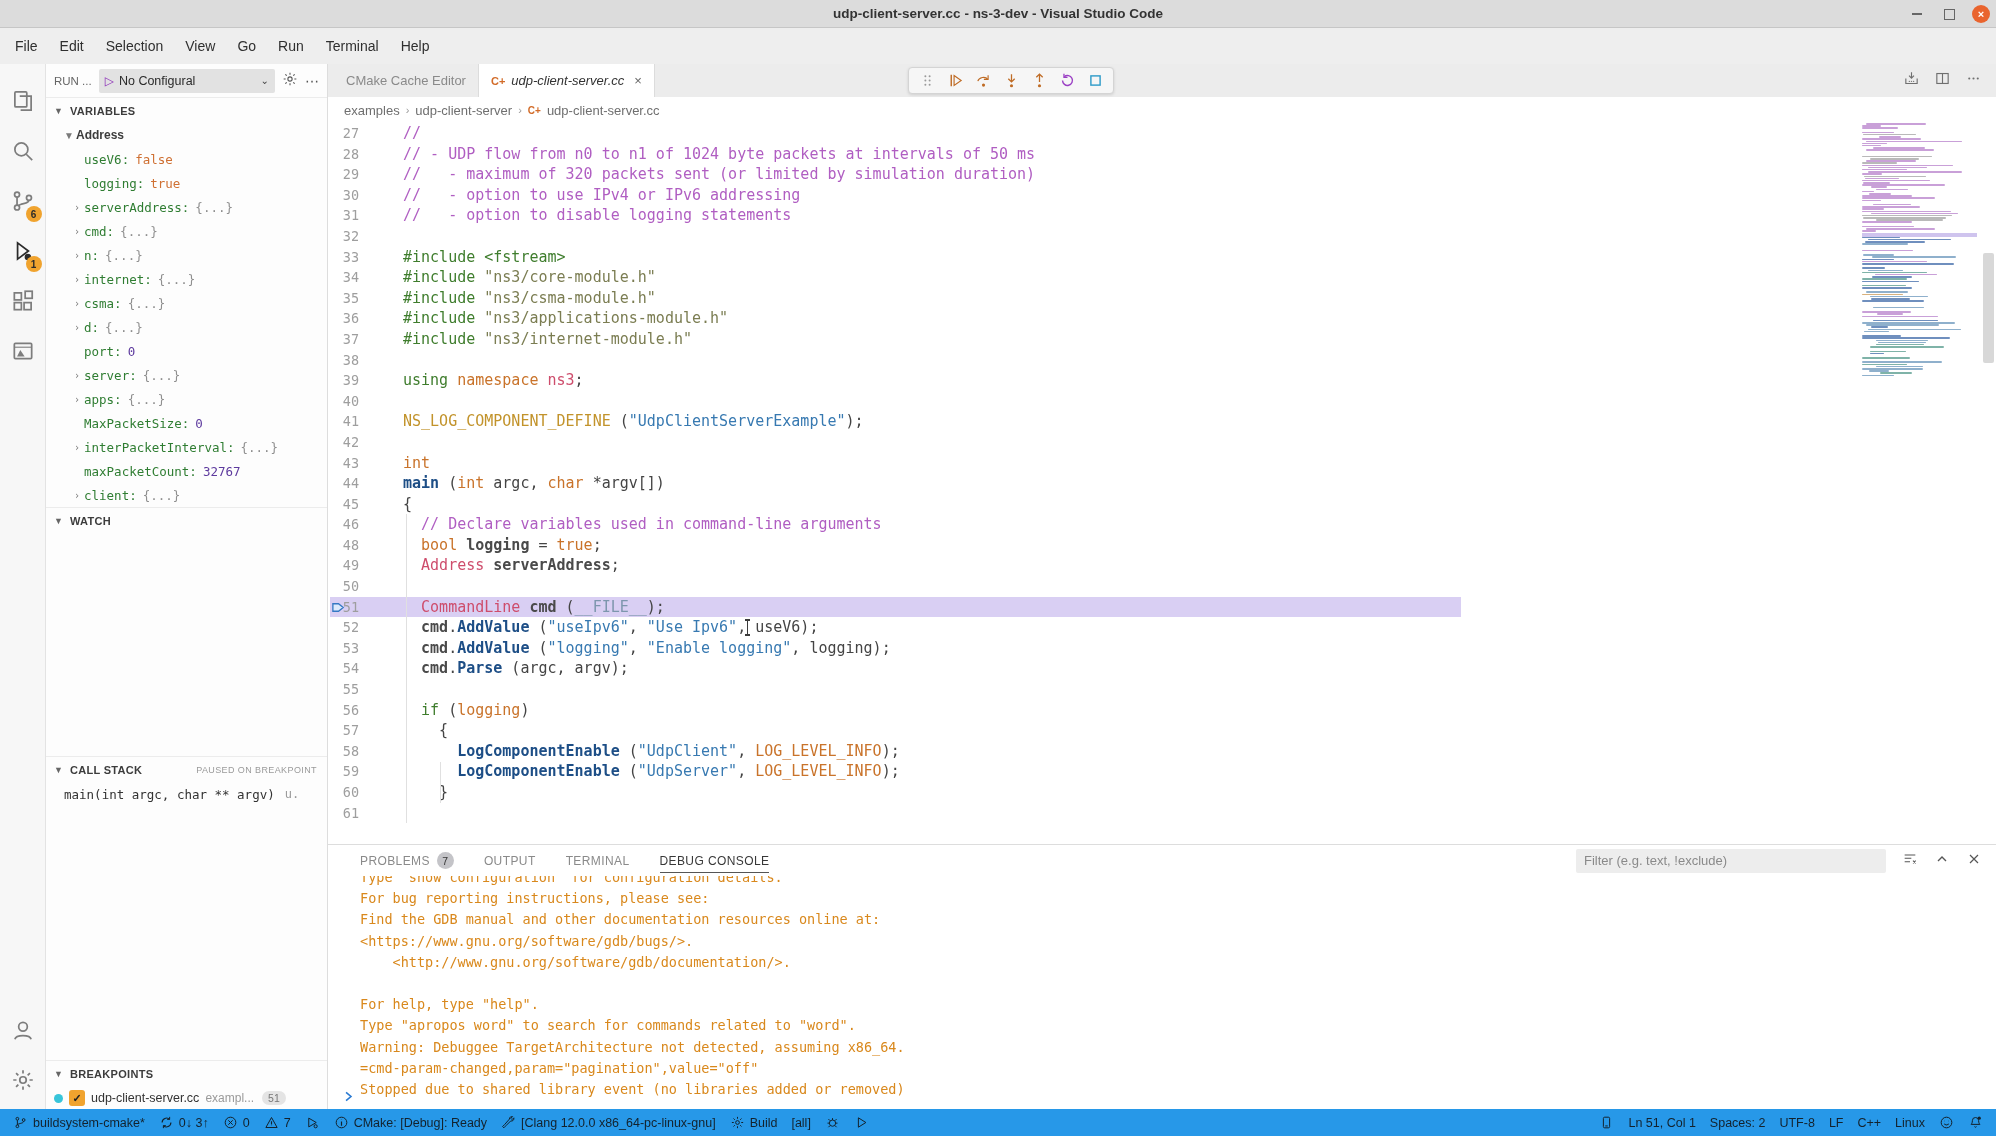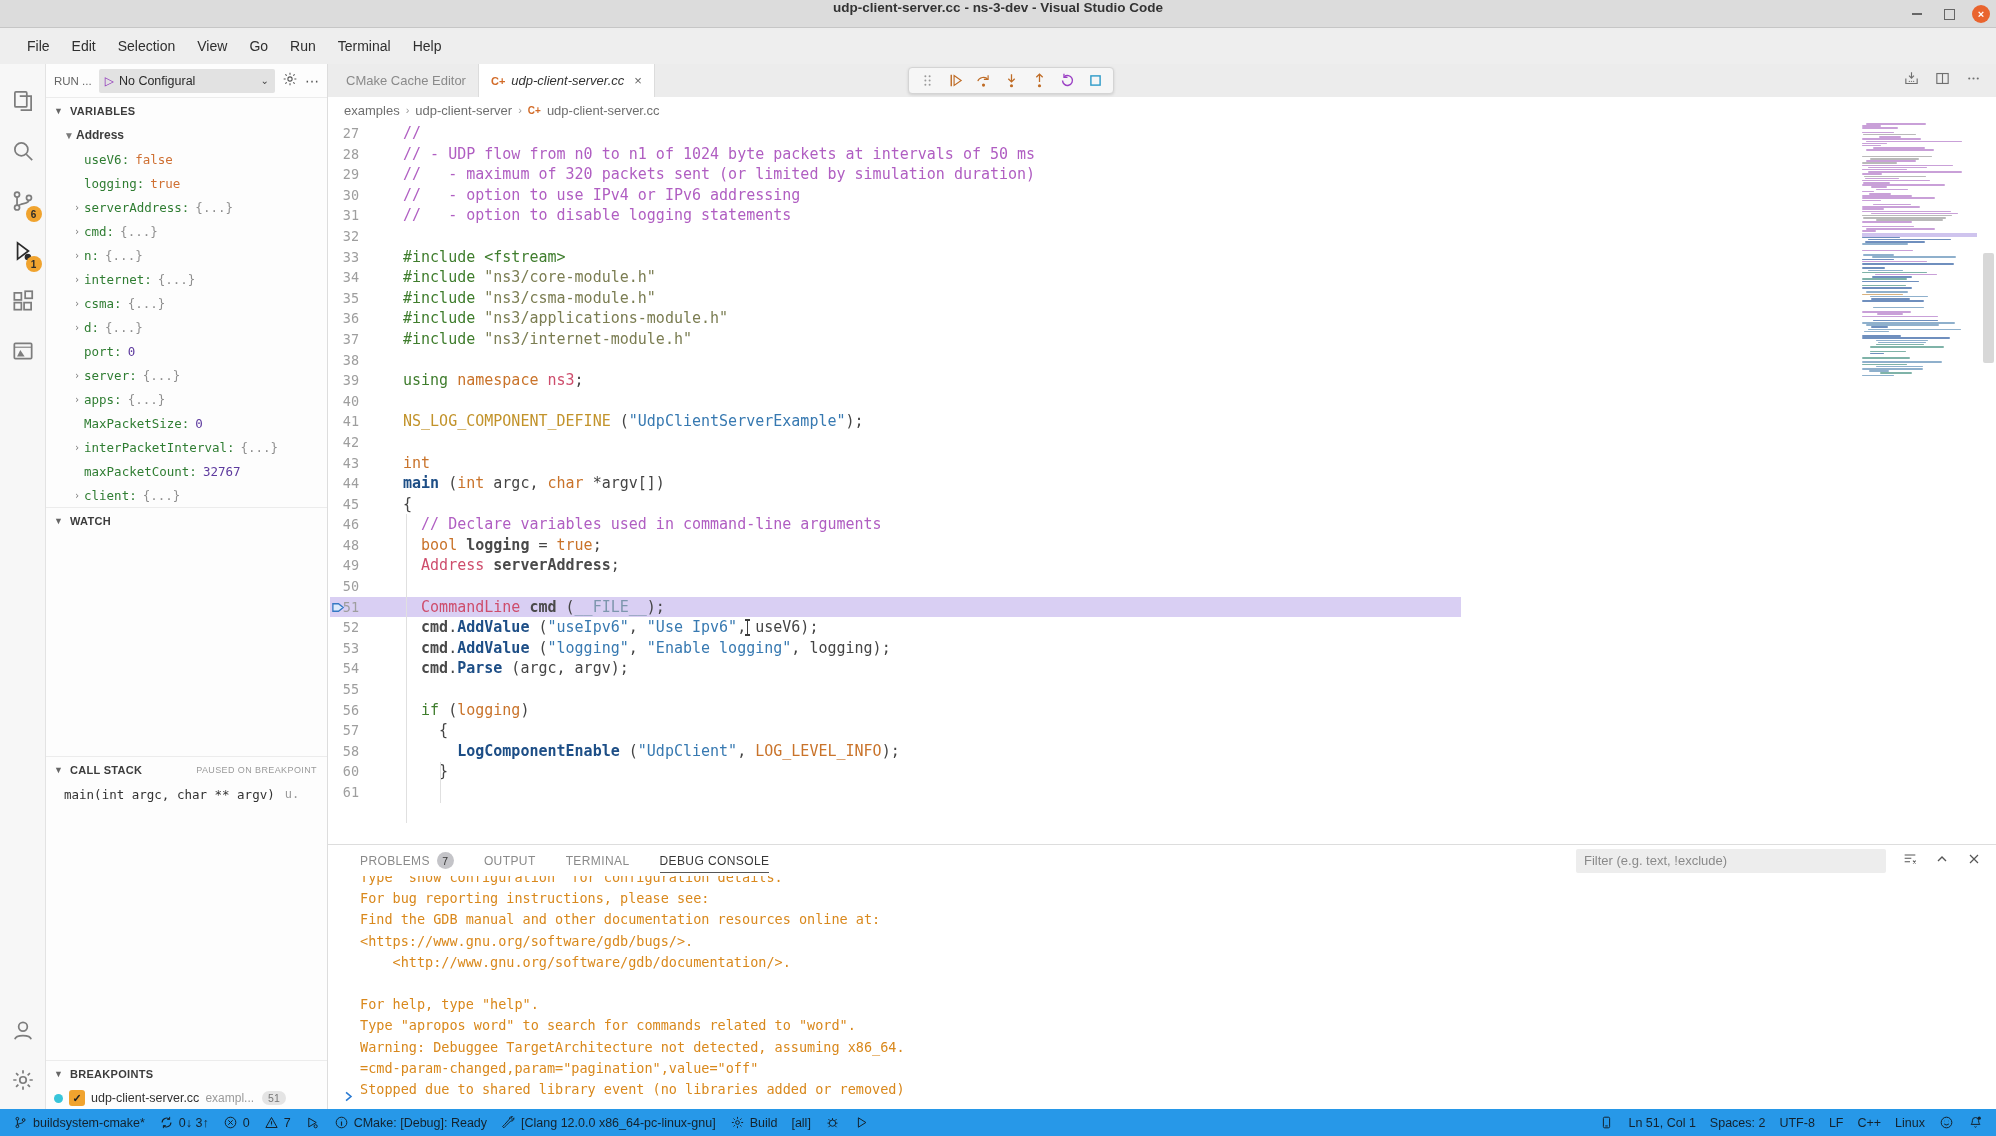--- a/index.html
+++ b/index.html
@@ -1,29 +1,29 @@
 <!DOCTYPE html>
 <html><head>
 <meta charset="utf-8">
 <style>
   * { box-sizing: border-box; margin: 0; padding: 0; }
   html,body { width:1996px; height:1136px; overflow:hidden; font-family:"Liberation Sans",sans-serif; background:#fff; }
   #app { position:relative; width:1996px; height:1136px; }
 
   
-  #titlebar { position:absolute; left:0; top:0; width:100%; height:28px; background:#dcdcdc; border-bottom:1px solid #c6c6c6; display:flex; align-items:flex-start; justify-content:center; }
+  #titlebar { position:absolute; left:0; top:0; width:100%; height:28px; background:#dcdcdc; border-bottom:1px solid #c6c6c6; display:flex; align-items:center; justify-content:center; }
   #titlebar .title { font-size:13.5px; font-weight:bold; color:#333; }
   #win-controls { position:absolute; right:6px; top:0; height:28px; display:flex; align-items:center; gap:14px; }
   .win-btn { width:18px; height:18px; display:flex; align-items:center; justify-content:center; color:#555; font-size:12px; }
   .win-btn.min::before { content:""; width:10px; height:2px; background:#666; }
   .win-btn.max::before { content:""; width:9px; height:9px; border:1.6px solid #666; }
   .win-btn.close { background:#e9642e; border-radius:50%; color:#fff; font-size:11px; font-weight:bold; }
 
   
-  #menubar { position:absolute; left:0; top:28px; width:100%; height:36px; background:#eeeeee; display:flex; align-items:center; padding-left:16px; }
+  #menubar { position:absolute; left:0; top:28px; width:100%; height:36px; background:#eeeeee; display:flex; align-items:center; padding-left:4px; }
   .menu-item { padding:0 11px; font-size:14px; color:#2f2f2f; line-height:36px; cursor:default; }
 
   
   #activitybar { position:absolute; left:0; top:64px; bottom:27px; width:46px; background:#f7f7f7; border-right:1px solid #e3e3e3; display:flex; flex-direction:column; align-items:center; padding-top:12px; }
   .act-item { position:relative; width:46px; height:50px; display:flex; align-items:center; justify-content:center; color:#7d7d7d; }
   .act-item.active { color:#2b2b2b; }
   .act-item svg { width:26px; height:26px; }
   .act-badge { position:absolute; right:4px; bottom:4px; min-width:16px; height:16px; border-radius:9px; background:#f0a32e; color:#2b2b2b; font-size:10px; font-weight:bold; display:flex; align-items:center; justify-content:center; padding:0 3px; }
   #activity-bottom { margin-top:auto; margin-bottom:4px; display:flex; flex-direction:column; align-items:center; }
 
@@ -509,20 +509,21 @@
           <div class="code-row"><div class="hl-band" style="background: rgb(217, 207, 243);"></div><div class="gutter-ico"><svg viewBox="0 0 16 16">
                 <path d="M2 4h6l5 4-5 4H2z" fill="#ddeafc" stroke="#3578c4" stroke-width="1.4"></path>
               </svg></div><div class="ln">51</div><div class="code-content"><span class="tk-d">  </span><span class="tk-t">CommandLine</span><span class="tk-d"> </span><span class="tk-v">cmd</span><span class="tk-d"> (</span><span class="tk-fl">__FILE__</span><span class="tk-d">);</span></div></div>
           <div class="code-row"><div class="ln">52</div><div class="code-content"><span class="tk-d">  </span><span class="tk-v">cmd</span><span class="tk-d">.</span><span class="tk-f">AddValue</span><span class="tk-d"> (</span><span class="tk-s">"useIpv6"</span><span class="tk-d">, </span><span class="tk-s">"Use Ipv6"</span><span class="tk-d">, useV6);</span></div></div>
           <div class="code-row"><div class="ln">53</div><div class="code-content"><span class="tk-d">  </span><span class="tk-v">cmd</span><span class="tk-d">.</span><span class="tk-f">AddValue</span><span class="tk-d"> (</span><span class="tk-s">"logging"</span><span class="tk-d">, </span><span class="tk-s">"Enable logging"</span><span class="tk-d">, logging);</span></div></div>
           <div class="code-row"><div class="ln">54</div><div class="code-content"><span class="tk-d">  </span><span class="tk-v">cmd</span><span class="tk-d">.</span><span class="tk-f">Parse</span><span class="tk-d"> (argc, argv);</span></div></div>
           <div class="code-row"><div class="ln">55</div><div class="code-content"></div></div>
           <div class="code-row"><div class="ln">56</div><div class="code-content"><span class="tk-d">  </span><span class="tk-g">if</span><span class="tk-d"> (</span><span class="tk-k">logging</span><span class="tk-d">)</span></div></div>
           <div class="code-row"><div class="ln">57</div><div class="code-content"><span class="tk-d">    {</span></div></div>
           <div class="code-row"><div class="ln">58</div><div class="code-content"><span class="tk-d">      </span><span class="tk-f">LogComponentEnable</span><span class="tk-d"> (</span><span class="tk-s">"UdpClient"</span><span class="tk-d">, </span><span class="tk-k">LOG_LEVEL_INFO</span><span class="tk-d">);</span></div></div>
+          <div class="code-row"><div class="ln">59</div><div class="code-content"><span class="tk-d">      </span><span class="tk-f">LogComponentEnable</span><span class="tk-d"> (</span><span class="tk-s">"UdpServer"</span><span class="tk-d">, </span><span class="tk-k">LOG_LEVEL_INFO</span><span class="tk-d">);</span></div></div>
           <div class="code-row"><div class="ln">60</div><div class="code-content"><span class="tk-d">    }</span></div></div>
           <div class="code-row"><div class="ln">61</div><div class="code-content"></div></div>
         </div>
       <div class="indent-guide" style="left: 78px; top: 391.4px; height: 309px;" id="guide1"></div>
       <div class="indent-guide" style="left: 112px; top: 638.6px; height: 41.2px;" id="guide2"></div>
       <div id="minimap">
           <div class="mm-row" style="background: rgb(201, 160, 216); width: 59.6671px; margin-left: 4.39159px;"></div>
           <div class="mm-row" style="background: rgb(201, 160, 216); width: 18.6774px; margin-left: 0px;"></div>
           <div class="mm-row" style="background: rgb(201, 160, 216); width: 36.1773px; margin-left: 0px;"></div>
           <div class="mm-row" style="background: transparent;"></div>

